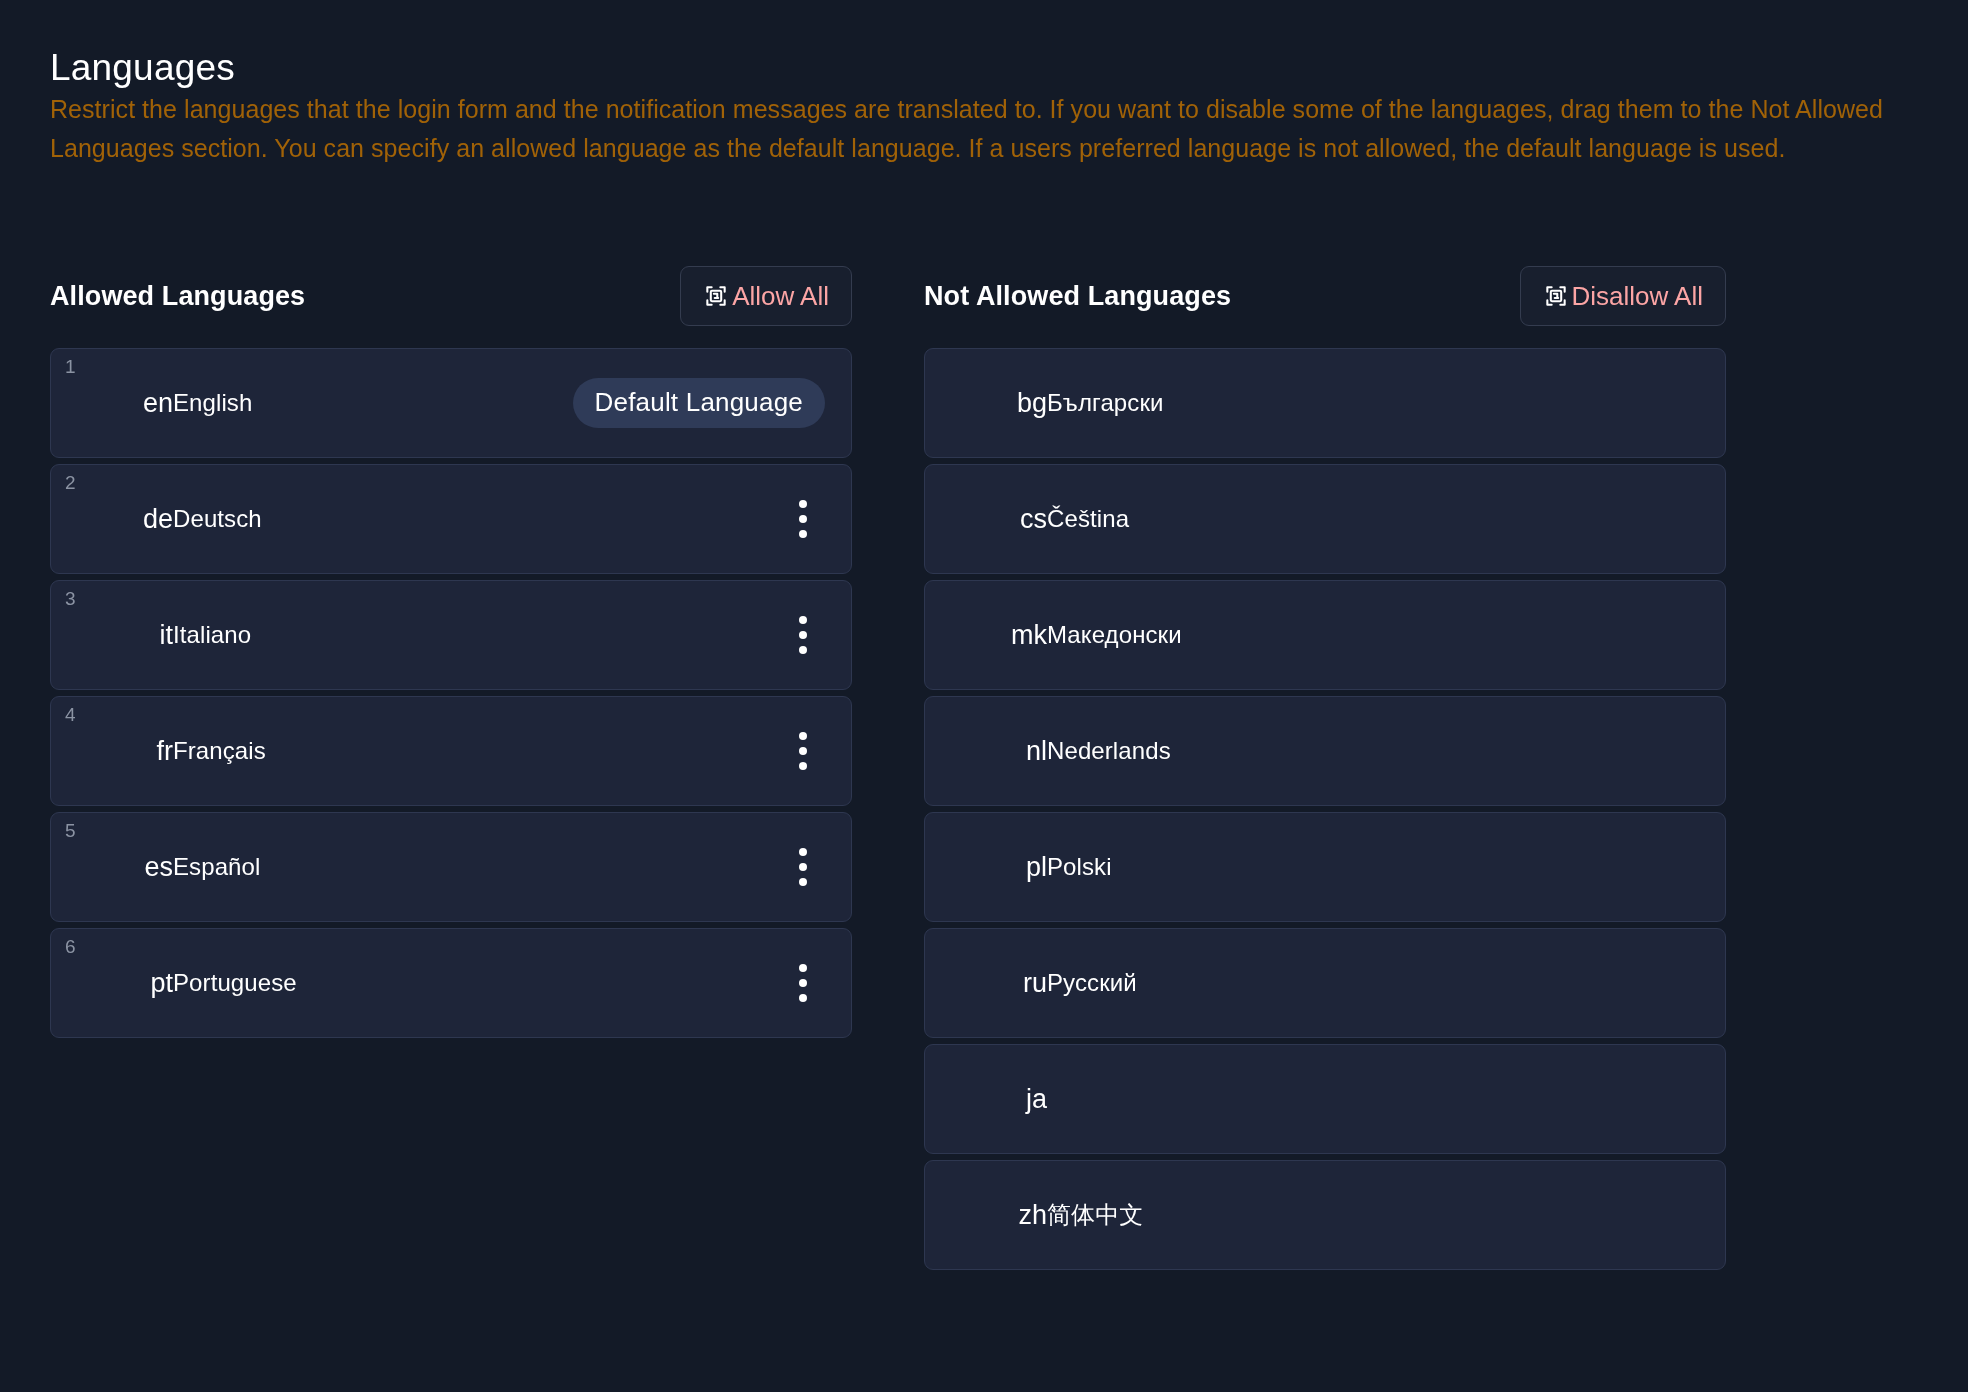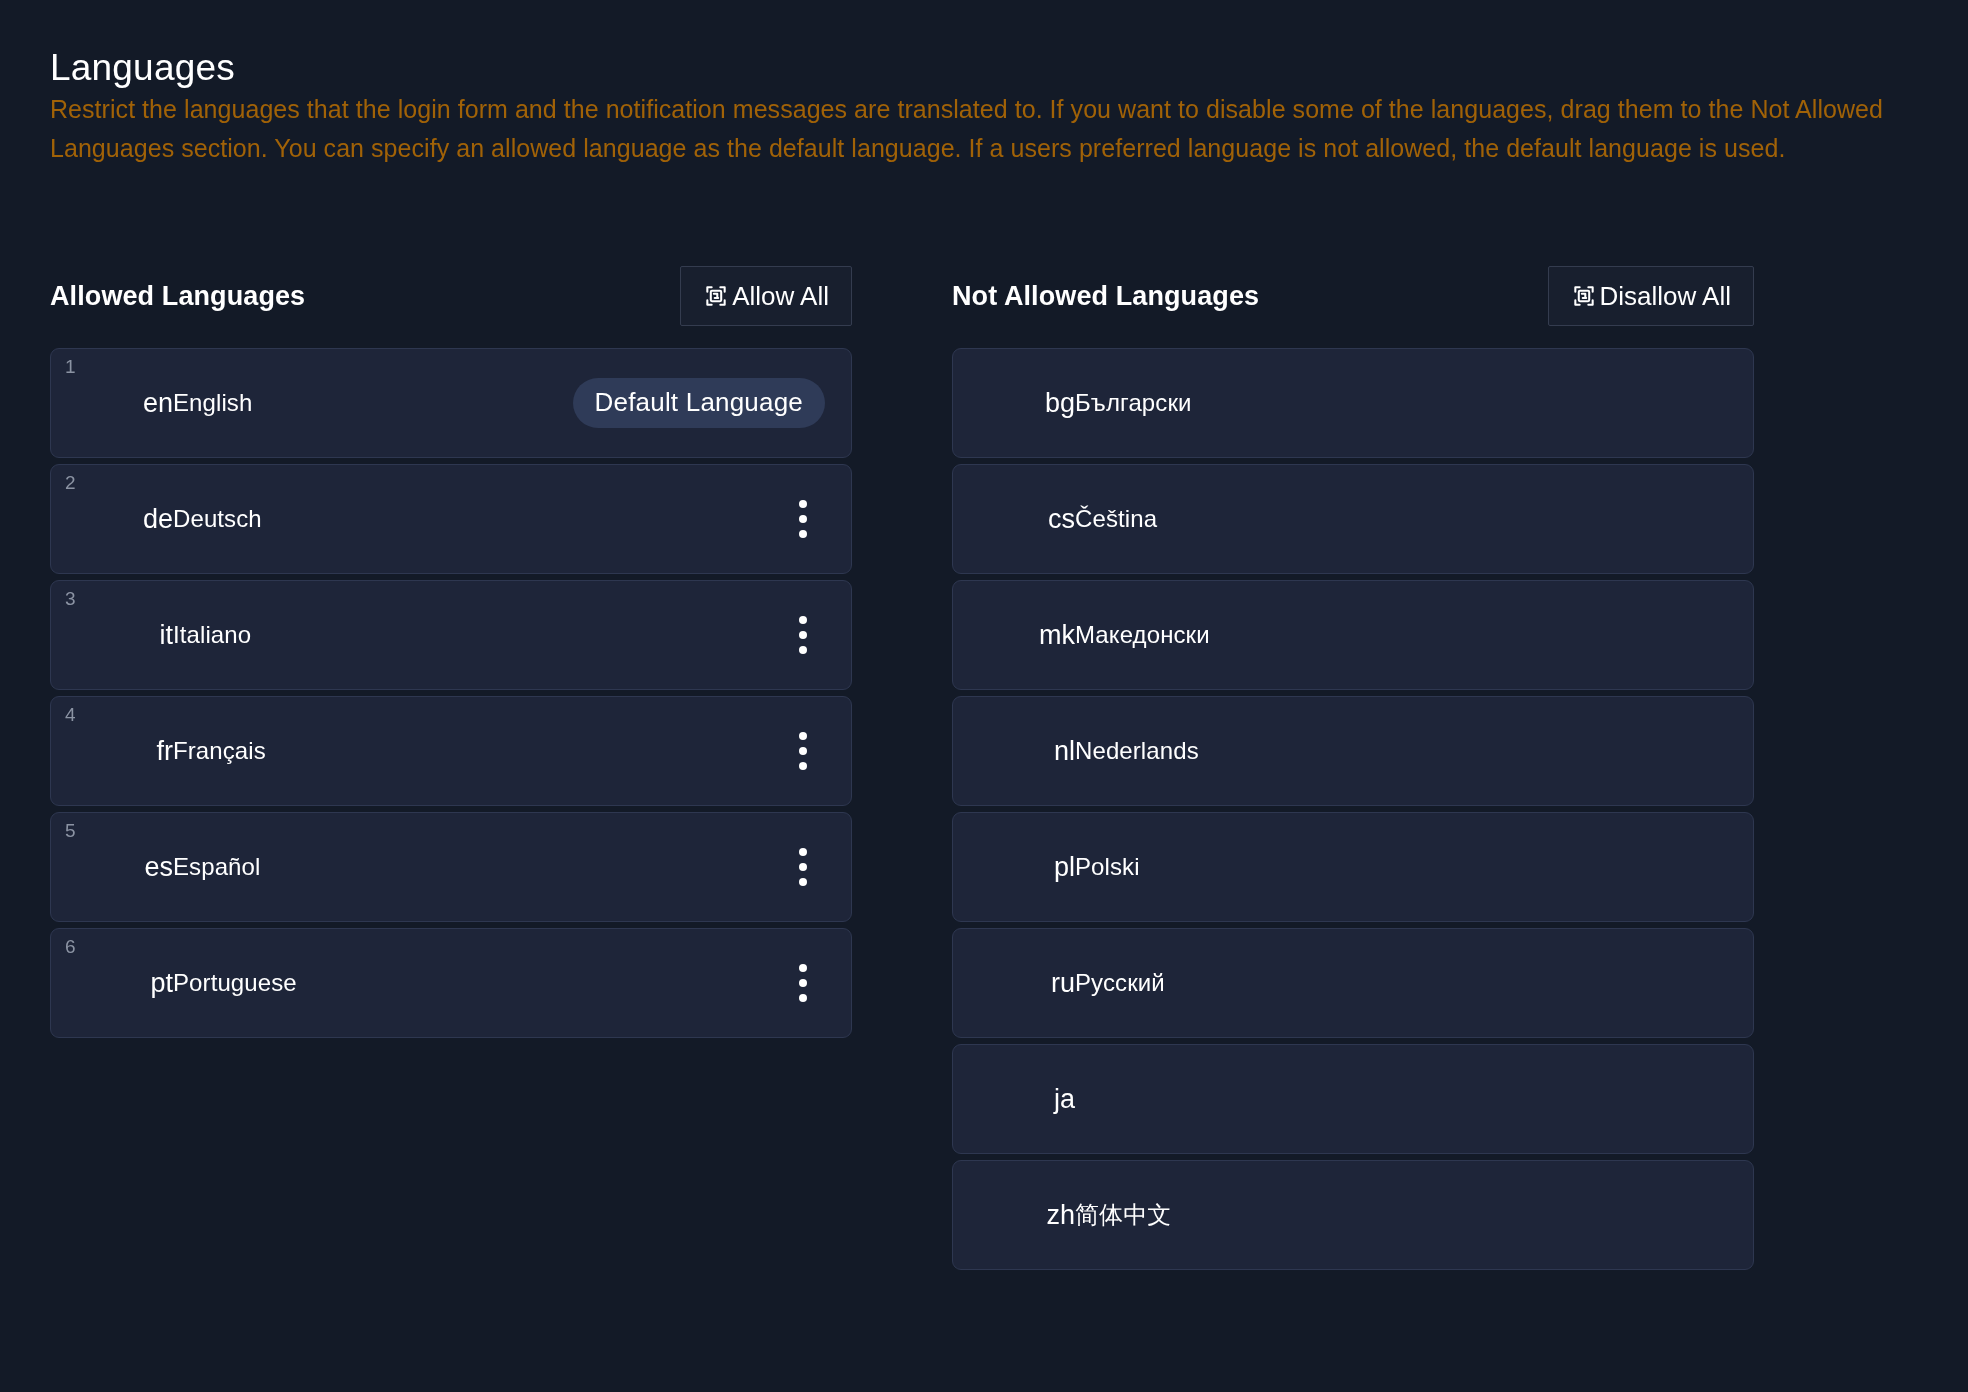--- a/index.html
+++ b/index.html
@@ -48,21 +48,21 @@
   
   .columns {
     display: flex;
     margin-top: 98px;
     gap: 0;
   }
 
   .column {
     width: 802px;
   }
-  .column.left { margin-right: 100px; }
+  .column.left { margin-right: 72px; }
 
   .col-head {
     display: flex;
     align-items: center;
     justify-content: space-between;
     height: 60px;
     margin-bottom: 22px;
   }
 
   .col-title {
@@ -74,22 +74,22 @@
   }
 
   .head-btn {
     display: inline-flex;
     align-items: center;
     gap: 3px;
     height: 60px;
     padding: 0 22px;
     background: #181f2e;
     border: 1px solid #343c4f;
-    border-radius: 2px;
-    color: #ffffff;
+    border-radius: 9px;
+    color: #fca5a5;
     font-family: "Liberation Sans", "DejaVu Sans", sans-serif;
     font-size: 26px;
     font-weight: 400;
     cursor: pointer;
     white-space: nowrap;
   }
 
   .sel-icon { width: 26px; height: 26px; display: block; flex: 0 0 26px; }
 
   

